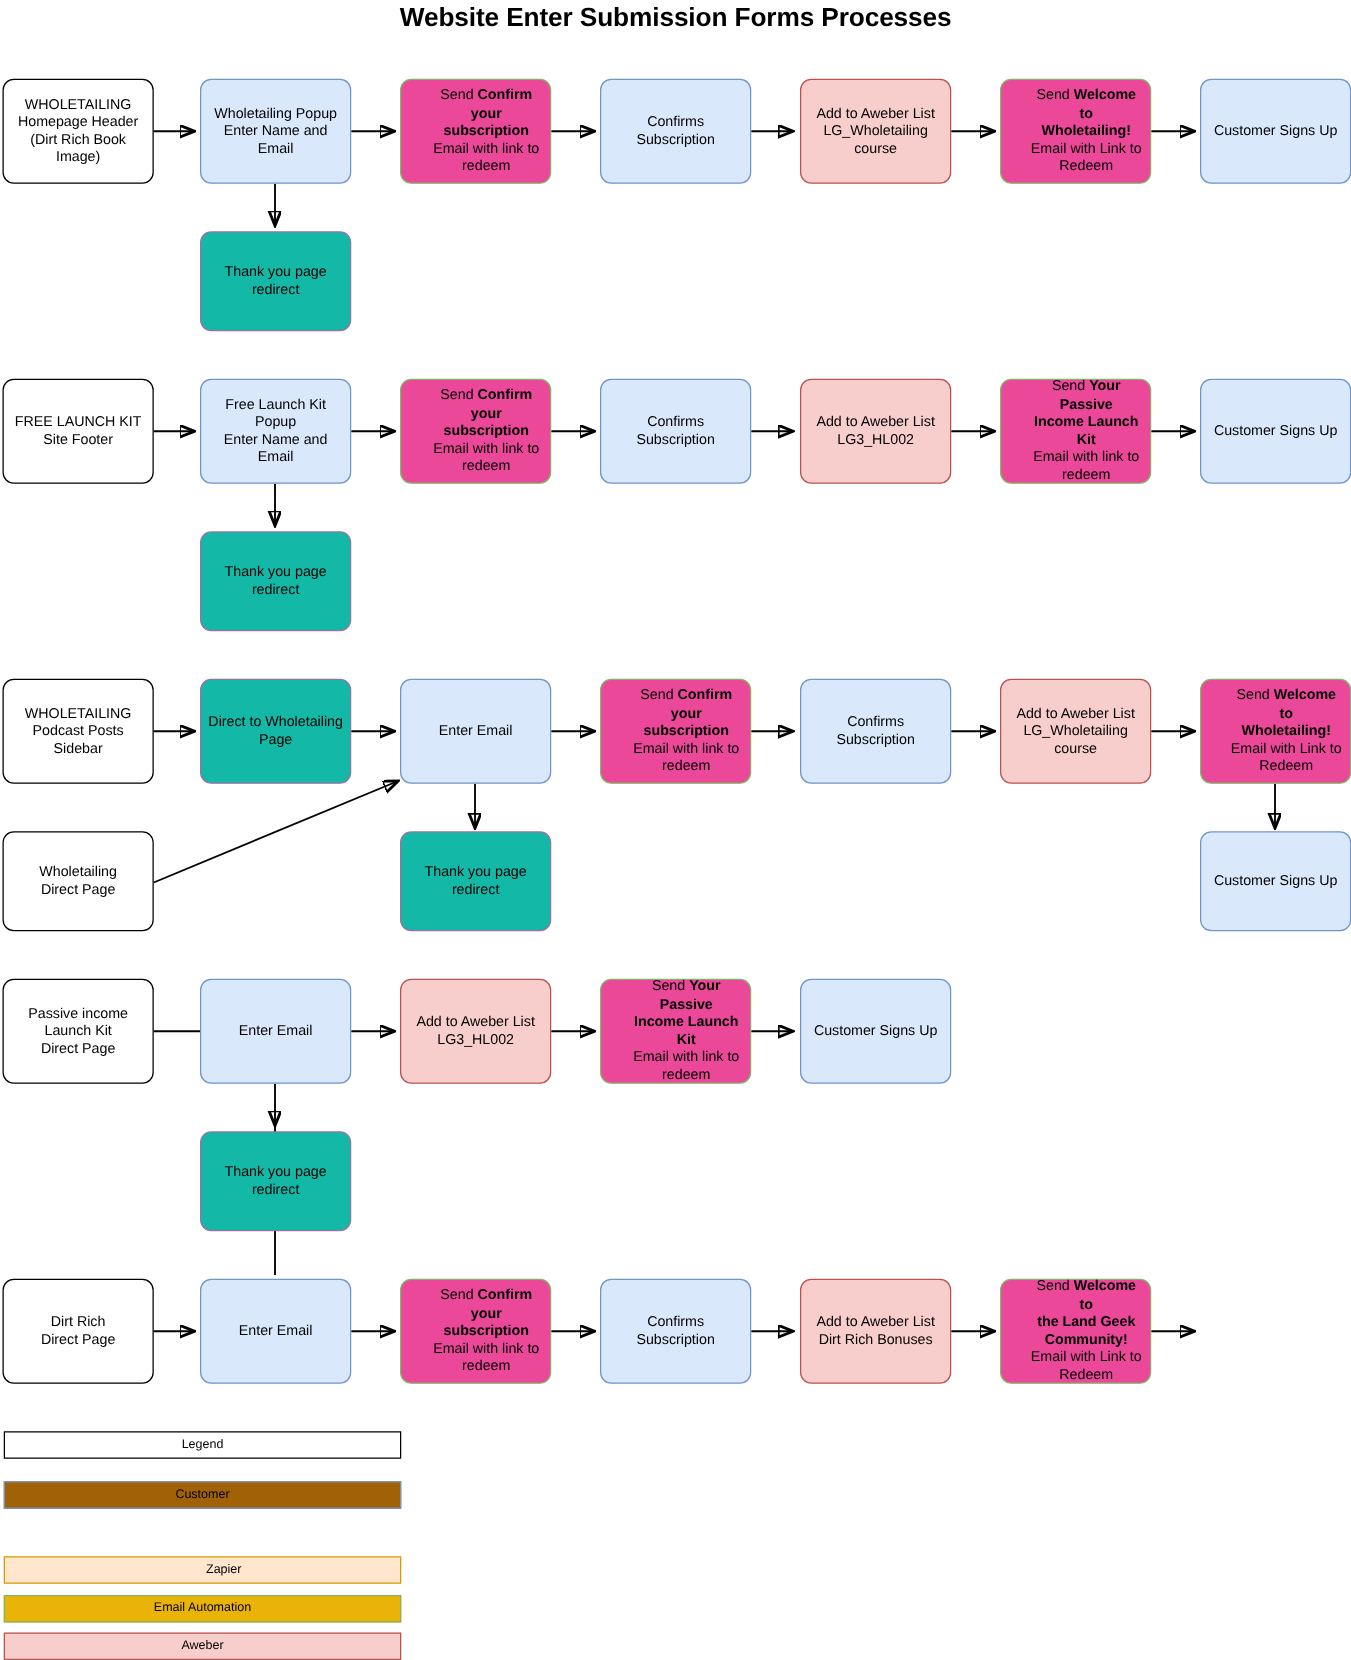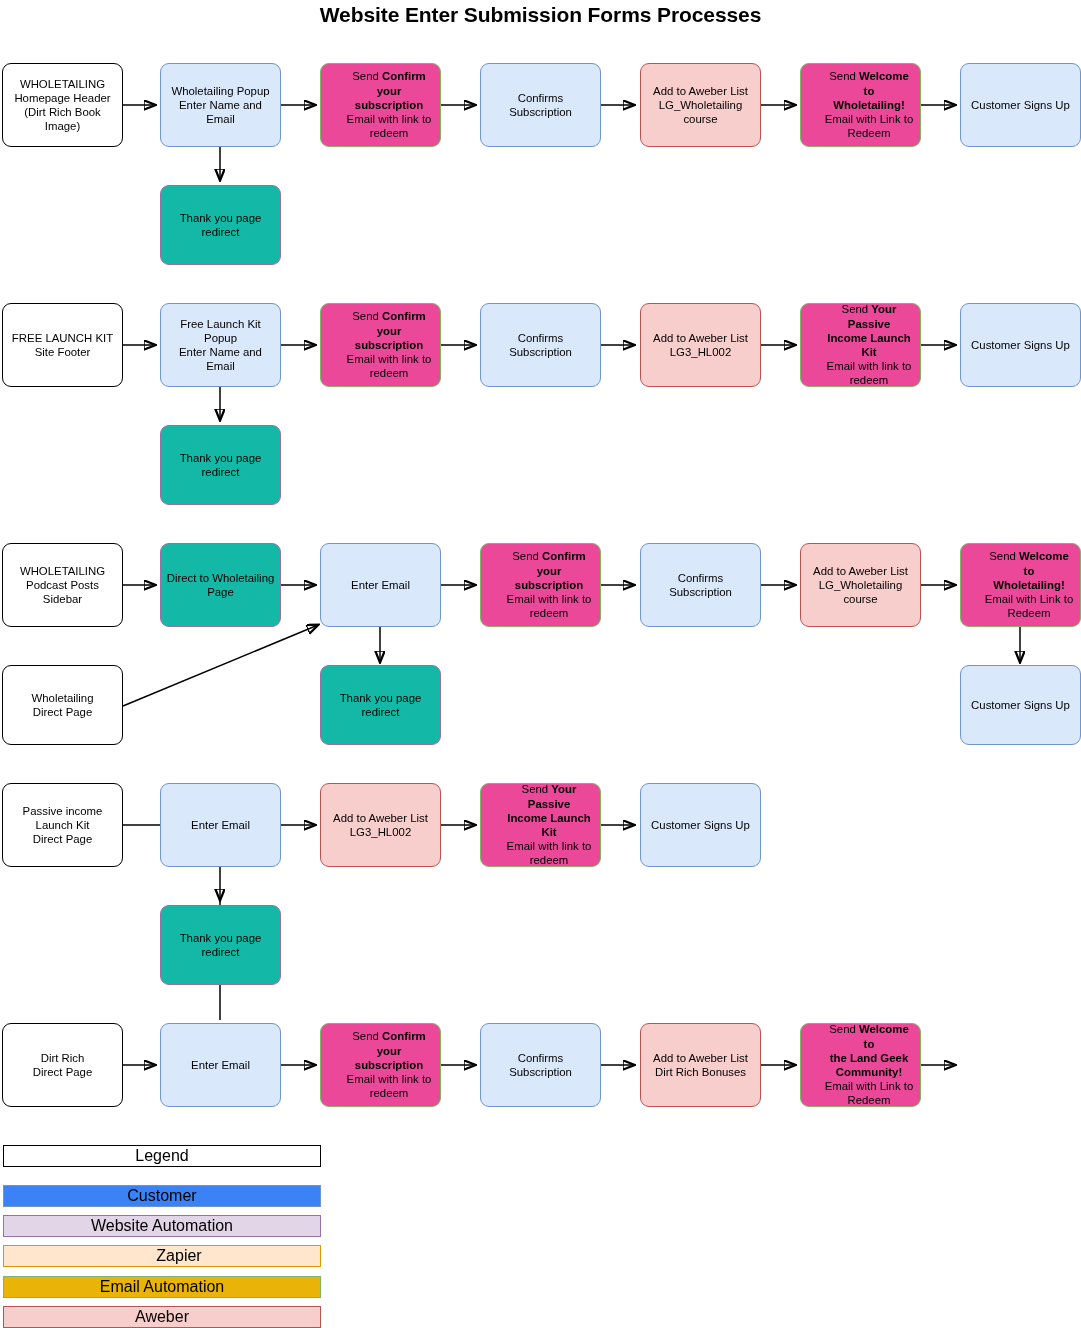--- a/index.html
+++ b/index.html
@@ -52,24 +52,24 @@
   .n-aweber   { background:#f8cecc; border-color:#b85450; }
 
   .legend-box {
     position: absolute;
     box-sizing: border-box;
     border: 1.2px solid #000000;
     background: #ffffff;
     display: flex;
     align-items: center;
     justify-content: center;
-    font-size: 16px;
+    font-size: 10px;
     line-height: 14px;
   }
-  .lg-customer { background:#3b82f6; border-color:#7095c8; }
+  .lg-customer { background:#a16207; border-color:#7095c8; }
   .lg-website  { background:#e1d5e7; border-color:#9673a6; }
   .lg-zapier   { background:#ffe6cc; border-color:#d79b00;padding-left:34px; }
   .lg-email    { background:#eab308; border-color:#82b366; }
   .lg-aweber   { background:#f8cecc; border-color:#b85450; }
 
   svg.edges {
     position: absolute;
     left: 0; top: 0;
     width: 1081px;
     height: 1328px;
@@ -296,23 +296,20 @@
 
 
   <div class="legend-box" style="left:3px; top:1145px; width:318px; height:22px;">
     <span>Legend</span>
     </div>
 
   <div class="legend-box lg-customer" style="left:3px; top:1185px; width:318px; height:22px;">
     <span>Customer</span>
     </div>
 
-  <div class="legend-box lg-website" style="left:3px; top:1215px; width:318px; height:22px;">
-    <span>Website Automation</span>
-    </div>
 
   <div class="legend-box lg-zapier" style="left:3px; top:1245px; width:318px; height:22px;">
     <span>Zapier</span>
     </div>
 
   <div class="legend-box lg-email" style="left:3px; top:1276px; width:318px; height:22px;">
     <span>Email Automation</span>
     </div>
 
   <div class="legend-box lg-aweber" style="left:3px; top:1306px; width:318px; height:22px;">

